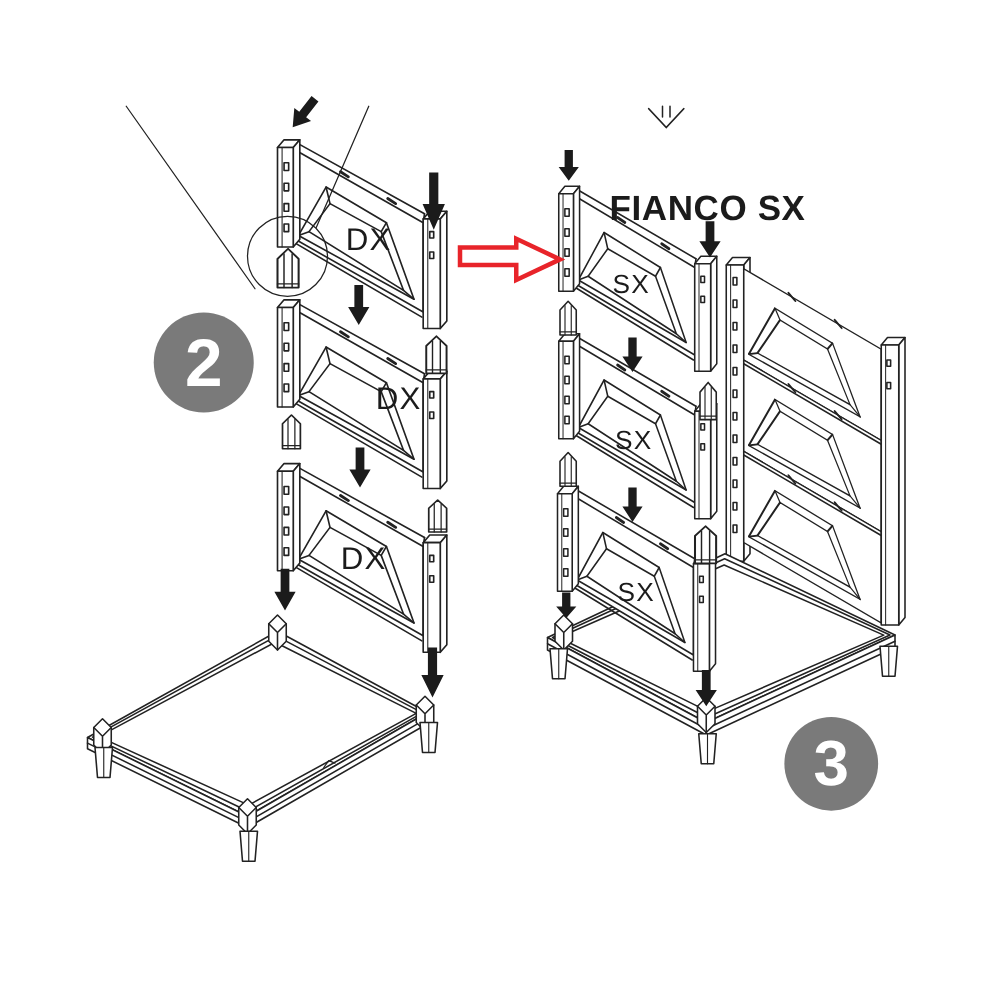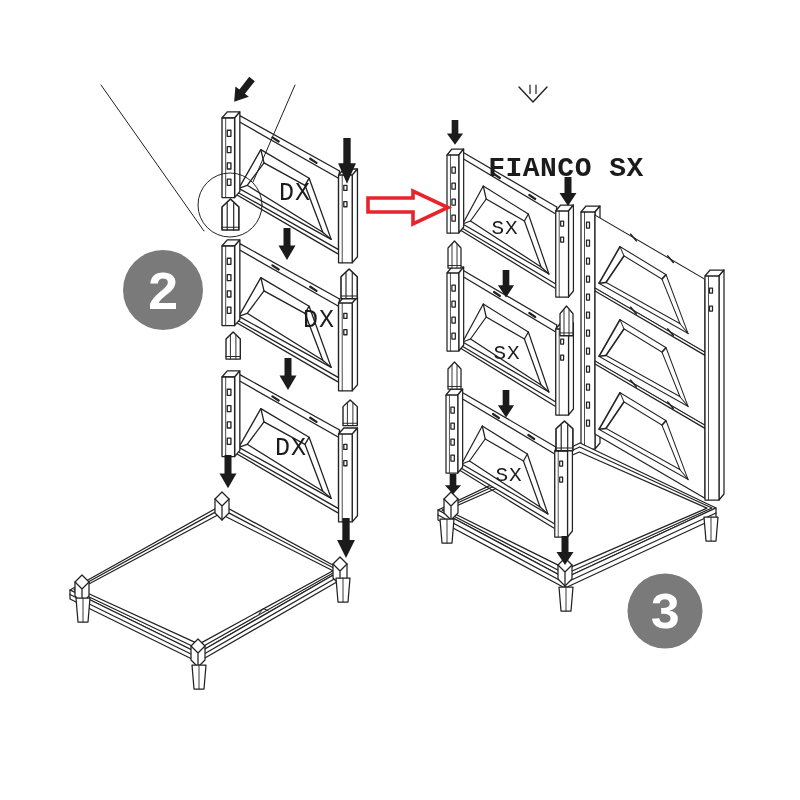--- a/index.html
+++ b/index.html
@@ -1,17 +1,17 @@
 <!DOCTYPE html>
 <html><head>
 <meta charset="utf-8">
 <style>
   html,body{margin:0;padding:0;background:#ffffff;}
   .stage{position:relative;width:800px;height:800px;background:#ffffff;overflow:hidden;
-         font-family:Liberation Mono, monospace;}
+         font-family:Liberation Sans, sans-serif;}
   svg{display:block}
   text{fill:#1b1b1b}
   .lbl{font-size:25px;letter-spacing:1px;}
   .lbl-sx{font-size:21px;letter-spacing:1px;}
   .heading{font-size:28px;font-weight:bold;letter-spacing:0.5px;}
   .badge-num{font-size:54px;font-weight:bold;fill:#ffffff;}
   .badge-num-sm{font-size:51px;font-weight:bold;fill:#ffffff;}
 </style>
 </head>
 <body>

